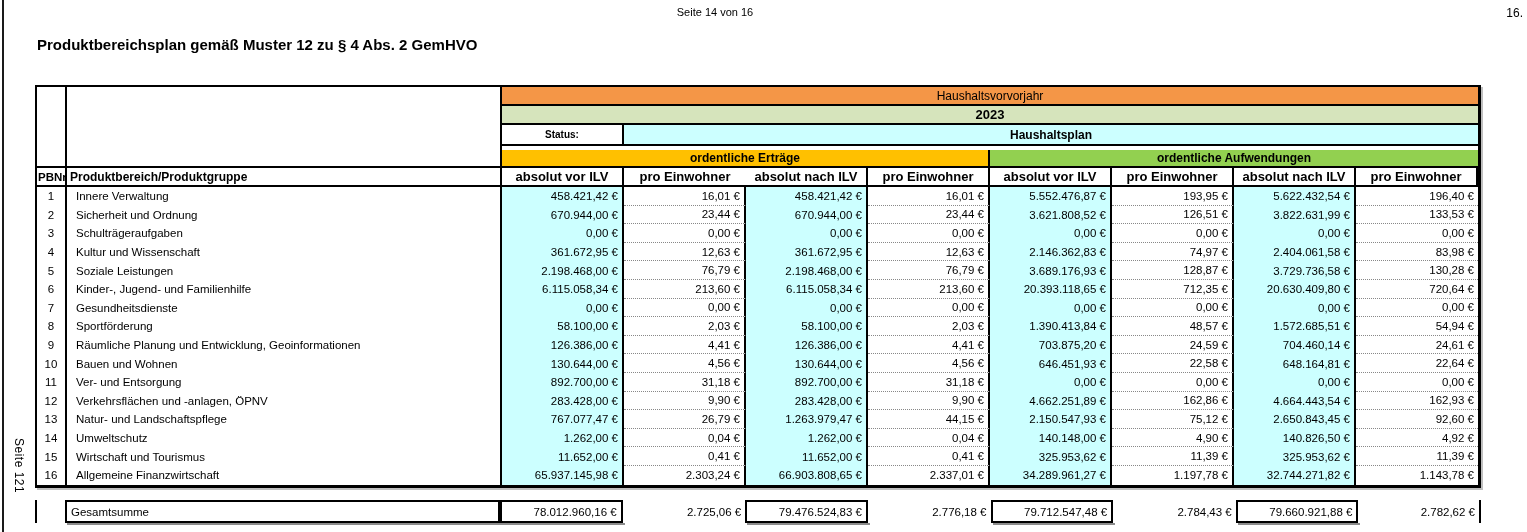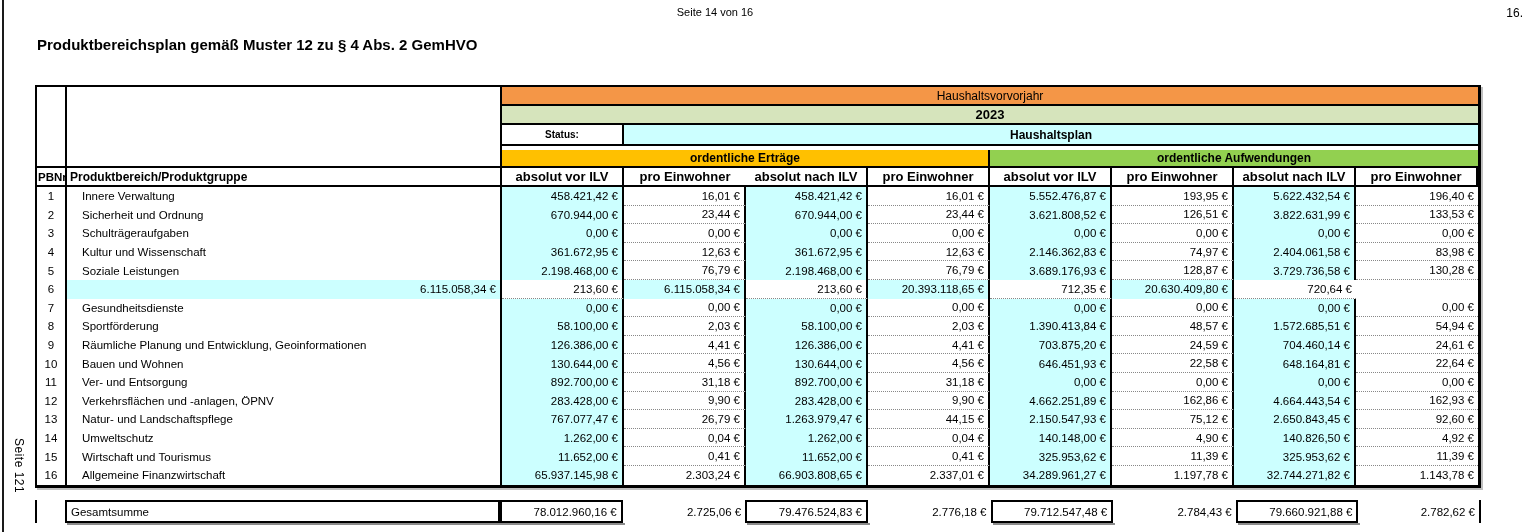--- a/index.html
+++ b/index.html
@@ -42,21 +42,21 @@
   .c-status-v{grid-column:4/11; grid-row:3; background:var(--cyan); border-bottom:2px solid #000; justify-content:center; font-weight:bold; font-size:12px;}
   .c-gap{grid-column:3/11; grid-row:4; background:#fff;}
   .c-grp-rev{grid-column:3/7; grid-row:5; background:var(--amber); border-right:2px solid #000; border-bottom:2px solid #000; justify-content:center; font-weight:bold; font-size:12px;}
   .c-grp-exp{grid-column:7/11; grid-row:5; background:var(--green); border-bottom:2px solid #000; justify-content:center; font-weight:bold; font-size:12px;}
   .c-pbnr-lbl{grid-column:1; grid-row:6; border-right:2px solid #000; border-bottom:2px solid #000; font-weight:bold; font-size:11.5px; justify-content:flex-start; padding-left:1px;}
   .c-name-lbl{grid-column:2; grid-row:6; border-right:2px solid #000; border-bottom:2px solid #000; font-weight:bold; font-size:12px; padding-left:3px;}
   .c-sub{grid-row:6; border-right:2px solid #000; border-bottom:2px solid #000; justify-content:center; font-weight:bold; font-size:13px;}
   .c-sub:nth-of-type(13){border-right:none;}
 
   .nr{grid-column:1; border-right:2px solid #000; justify-content:center;}
-  .name{grid-column:2; border-right:2px solid #000; padding-left:15px;}
+  .name{grid-column:2; border-right:2px solid #000; padding-left:9px;}
   .val{border-right:2px solid #000;}
   .val.a{background:var(--cyan);}
   .val.p{background:#fff; border-bottom:1px dotted #888;}
   .val.c10{border-right:none;}
 
   
   .total-row{
     position:absolute; left:35px; top:500px; width:1446px; height:23px;
     display:grid; grid-template-columns:30px 435px repeat(8, 1fr);
   }
@@ -145,20 +145,21 @@
   <div class="cell num val a">2.198.468,00 €</div>
   <div class="cell num val p">76,79 €</div>
   <div class="cell num val a">2.198.468,00 €</div>
   <div class="cell num val p">76,79 €</div>
   <div class="cell num val a">3.689.176,93 €</div>
   <div class="cell num val p">128,87 €</div>
   <div class="cell num val a">3.729.736,58 €</div>
   <div class="cell num val p c10">130,28 €</div>
 
   <div class="cell nr">6</div>
+  <div class="cell name">Kinder-, Jugend- und Familienhilfe</div>
   <div class="cell num val a">6.115.058,34 €</div>
   <div class="cell num val p">213,60 €</div>
   <div class="cell num val a">6.115.058,34 €</div>
   <div class="cell num val p">213,60 €</div>
   <div class="cell num val a">20.393.118,65 €</div>
   <div class="cell num val p">712,35 €</div>
   <div class="cell num val a">20.630.409,80 €</div>
   <div class="cell num val p c10">720,64 €</div>
 
   <div class="cell nr">7</div>

